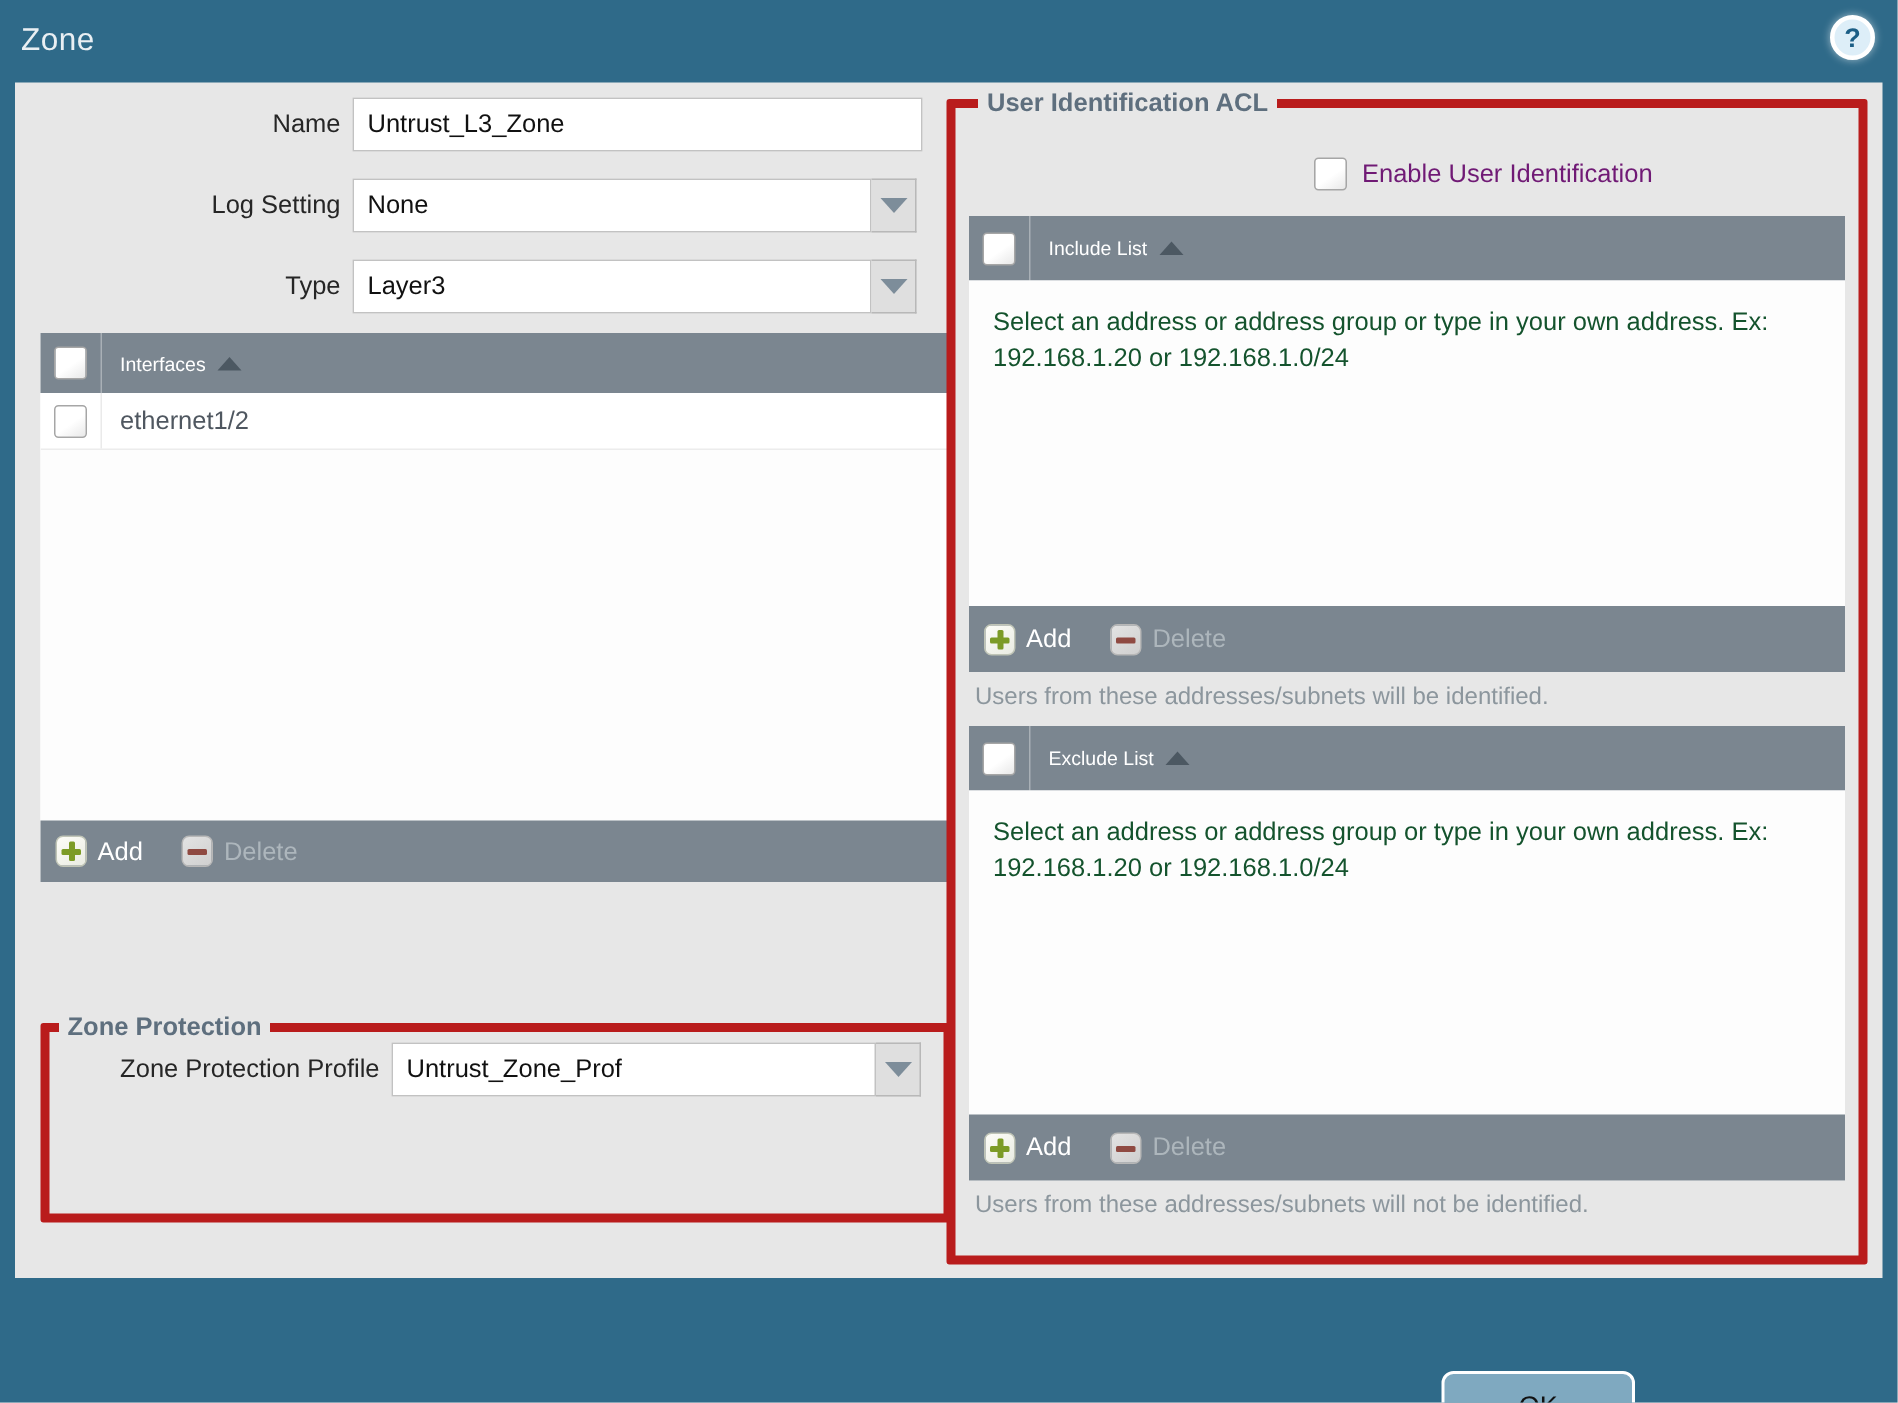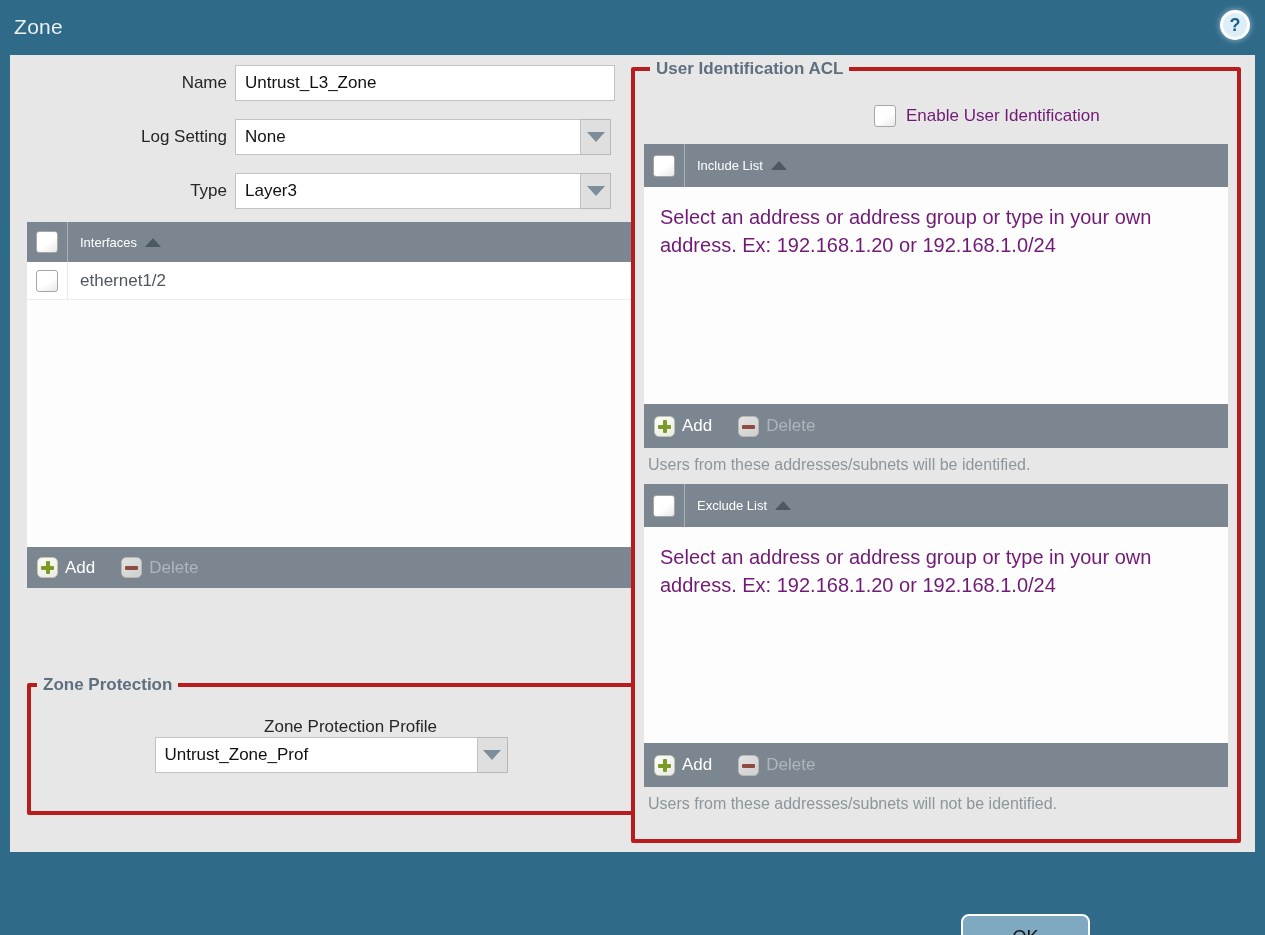--- a/index.html
+++ b/index.html
@@ -87,42 +87,42 @@
     background: linear-gradient(145deg,#FDFDF8,#E9EBE2); border: 1px solid #BFC4B6;
   }
   .mini-icon.gray { background: linear-gradient(145deg,#E3E3E3,#CFCFCF); border-color: #B7B7B7; }
   .mini-icon .h, .mini-icon .v { position: absolute; background: #7C9B26; border-radius: 1px; }
   .mini-icon .h { left: 3px; right: 3px; top: 8px; height: 4px; }
   .mini-icon .v { top: 3px; bottom: 3px; left: 8px; width: 4px; }
   .mini-icon.gray .h { background: #8F4A42; }
 
   
   .placeholder {
-    color: #701a75; font-size: 20px; line-height: 1.42; padding: 16px 16px 0 16px;
+    color: #14532d; font-size: 17px; line-height: 1.42; padding: 16px 16px 0 16px;
     max-width: 560px;
   }
   .note { color: #8C969D; font-size: 16px; padding: 8px 2px 10px 2px; }
 
   
-  fieldset { border: 4px solid #b91c1c; border-radius: 2px; }
+  fieldset { border: 6px solid #b91c1c; border-radius: 2px; }
   legend { color: #5E6F7E; font-size: 17px; font-weight: bold; padding: 0 6px; margin-left: 6px; }
 
   
   .left-col { position: absolute; left: 0; top: 0; width: 625px; }
   .left-col .form-row { margin: 0 0 18px 0; }
   .left-col .flabel { width: 225px; padding-right: 8px; flex: none; }
   .row-name { margin-top: 10px !important; }
   .name-input { width: 380px; }
   .combo-input { width: 346px; }
   .interfaces-table { position: absolute; left: 17px; top: 167px; width: 606px; height: 366px; }
   .interfaces-table .ptable-header { height: 40px; }
   .interfaces-table .ptable-footer { height: 41px; }
 
   .zp-fieldset { position: absolute; left: 17px; top: 620px; width: 608px; height: 140px; }
-  .zp-fieldset .form-row { margin-top: 22px; flex-direction: column; }
+  .zp-fieldset .form-row { margin-top: 0; }
   .zp-fieldset .flabel { width: 228px; padding-right: 8px; flex: none; }
   .zp-combo-input { width: 323px; }
   .zp-check-row { display: flex; align-items: center; gap: 14px; margin: 18px 0 0 242px; }
   .check-label { font-size: 17px; color: #701a75; }
 
   
   .uid-fieldset { position: absolute; left: 621px; top: 4px; width: 609px; height: 784px; padding: 0 9px; }
   .uid-enable-row { display: flex; align-items: center; gap: 10px; margin: 26px 0 0 230px; }
   .acl-table { width: 584px; margin: 0 auto; }
   .include-table { margin-top: 17px; height: 304px; }

